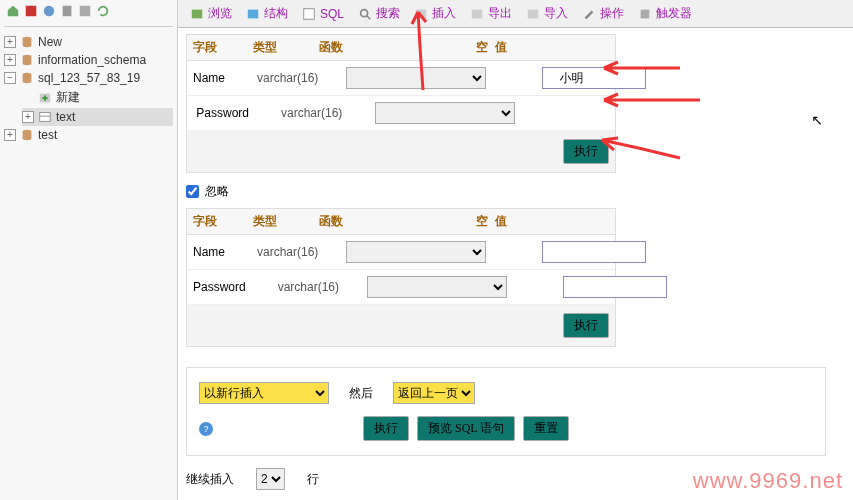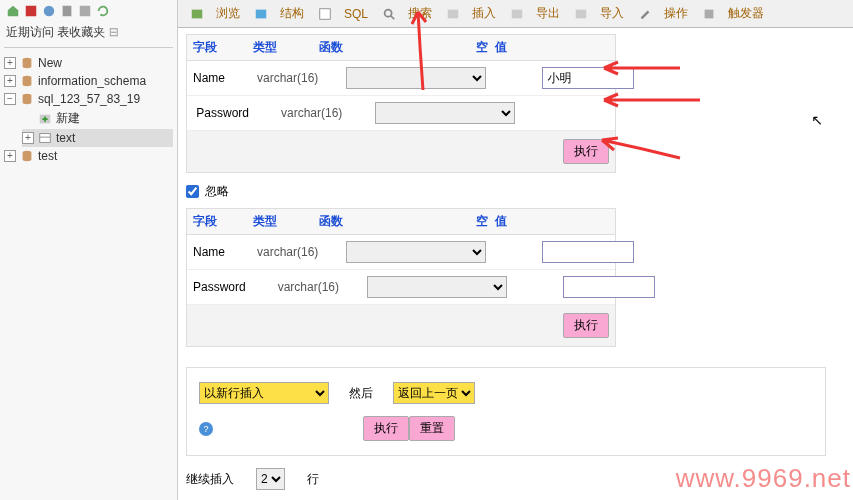--- a/index.html
+++ b/index.html
@@ -17,53 +17,53 @@
 .tree-item { display: flex; align-items: center; padding: 2px 0; color: #333; cursor: pointer; }
 .tree-item .toggle { width: 12px; height: 12px; border: 1px solid #999; display: inline-flex; align-items: center; justify-content: center; font-size: 10px; background: #fff; margin-right: 4px; color: #666; line-height: 1; }
 .tree-item .spacer { width: 16px; display: inline-block; }
 .db-icon { width: 14px; height: 14px; display: inline-block; margin-right: 4px; }
 .tree-item.selected { background: #ddd; }
 .tree-sub { margin-left: 18px; }
 
 
 .main { flex: 1; overflow: hidden; }
 .toolbar { display: flex; border-bottom: 1px solid #bbb; background: #f0f0f0; height: 28px; align-items: center; padding: 0 6px; gap: 2px; }
-.tool-btn { display: flex; align-items: center; gap: 12px; padding: 3px 6px; color: #a16207; cursor: pointer; }
+.tool-btn { display: flex; align-items: center; gap: 4px; padding: 3px 6px; color: #a21caf; cursor: pointer; }
 .tool-btn .ticon { width: 14px; height: 14px; display: inline-block; }
 .content { padding: 6px 8px; }
 
 
 .form-block { border: 1px solid #ddd; background: #fff; margin-bottom: 10px; width: 430px; }
-.form-header { display: flex; background: #f7f7f7; border-bottom: 1px solid #ddd; padding: 4px 6px; color: #1d4ed8; font-weight: bold; }
+.form-header { display: flex; background: #f7f7f7; border-bottom: 1px solid #ddd; padding: 4px 6px; color: #a16207; font-weight: bold; }
 .col-field { width: 60px; }
 .col-type { width: 66px; }
 .col-func { width: 150px; }
 .col-null { width: 26px; text-align: center; }
 .col-value { flex: 1; }
 .form-row { display: flex; align-items: center; padding: 6px; border-bottom: 1px solid #eee; gap: 28px; }
 .form-row .col-field { padding-right: 4px; text-align: right; }
 .form-row .col-type { color: #555; }
 .form-row select { width: 140px; height: 22px; border: 1px solid #aaa; background: #efefef; }
-.form-row input.val { width: 92px; height: 22px; border: 1px solid #88b; padding: 2px 4px; }
+.form-row input.val { width: 104px; height: 22px; border: 1px solid #88b; padding: 2px 16px; }
 .form-row input.focused { border: 1px solid #2a6cd6; outline: 1px solid #8ab4f8; }
 .form-footer { display: flex; justify-content: flex-end; padding: 8px 6px; background: #f3f3f3; }
-.btn { border: 1px solid #aaa; background: #f9a8d4; padding: 3px 10px; cursor: pointer; border-radius: 2px; font-family: Liberation Serif, serif; }
+.btn { border: 1px solid #aaa; background: #0f766e; padding: 3px 10px; cursor: pointer; border-radius: 2px; font-family: Liberation Serif, serif; }
 .check-row { display: flex; align-items: center; gap: 6px; margin-bottom: 8px; }
 .check-row input { accent-color: #2a6cd6; }
 
 
 .bottom-panel { border: 1px solid #ddd; padding: 14px 12px; width: 640px; margin-top: 20px; }
 .bp-row1 { display: flex; align-items: center; gap: 20px; margin-bottom: 12px; }
 .bp-row1 select { height: 22px; border: 1px solid #aaa; background: #fde047; }
 .help-icon { width: 14px; height: 14px; border-radius: 50%; background: #4a90d9; color: #fff; display: inline-flex; align-items: center; justify-content: center; font-size: 9px; margin-right: 150px; }
 
 .footer-row { margin-top: 12px; display: flex; align-items: center; gap: 22px; }
 .footer-row select { height: 22px; border: 1px solid #aaa; }
 
-.watermark { position: absolute; bottom: 6px; right: 2px; color: #f58d8d; font-size: 26px; letter-spacing: 1px; pointer-events: none; }
+.watermark { position: absolute; bottom: 6px; right: 10px; color: #f58d8d; font-size: 22px; letter-spacing: 1px; pointer-events: none; }
 
 
 .annot { position: absolute; pointer-events: none; }
 .annot path { stroke: #e33; stroke-width: 3; fill: none; }
 .cursor-ptr { position: absolute; right: 30px; top: 112px; font-size: 14px; color: #000; }
 </style>
 </head>
 <body>
 
 <div class="container">
@@ -80,25 +80,20 @@
         </svg>
       <svg class="mini-icon" viewBox="0 0 16 16">
           <rect fill="#999" x="3" y="2" width="10" height="12"></rect>
         </svg>
       <svg class="mini-icon" viewBox="0 0 16 16">
           <rect fill="#aaa" x="2" y="2" width="12" height="12"></rect>
         </svg>
       <svg class="mini-icon" viewBox="0 0 16 16">
           <path fill="none" stroke="#6a6" stroke-width="2" d="M3 8a5 5 0 1 1 2 4"></path>
         </svg>
-    </div>
-    <div class="recent">
-      <span>近期访问</span>
-      <span>表收藏夹</span>
-      <span class="fav-icon">⊟</span>
     </div>
     <div class="divider"></div>
     <div class="tree">
       <div class="tree-item">
         <span class="toggle">+</span>
         <svg class="db-icon" viewBox="0 0 16 16">
             <ellipse fill="#c96" cx="8" cy="4" rx="5" ry="2"></ellipse>
             <path fill="#c96" d="M3 4v8c0 1 2 2 5 2s5-1 5-2V4"></path>
           </svg>
         <span>New</span>
@@ -269,20 +264,21 @@
 
       <div class="bottom-panel">
         <div class="bp-row1">
           <select style="width:130px"><option>以新行插入</option></select>
           <span>然后</span>
           <select><option>返回上一页</option></select>
         </div>
         <div style="display:flex;align-items:center">
           <span class="help-icon">?</span>
           <button class="btn">执行</button>
+          <button class="btn" style="margin:0 8px">预览 SQL 语句</button>
           <button class="btn">重置</button>
         </div>
       </div>
 
       <div class="footer-row">
         <span>继续插入</span>
         <select><option>2</option></select>
         <span>行</span>
       </div>
     </div>

